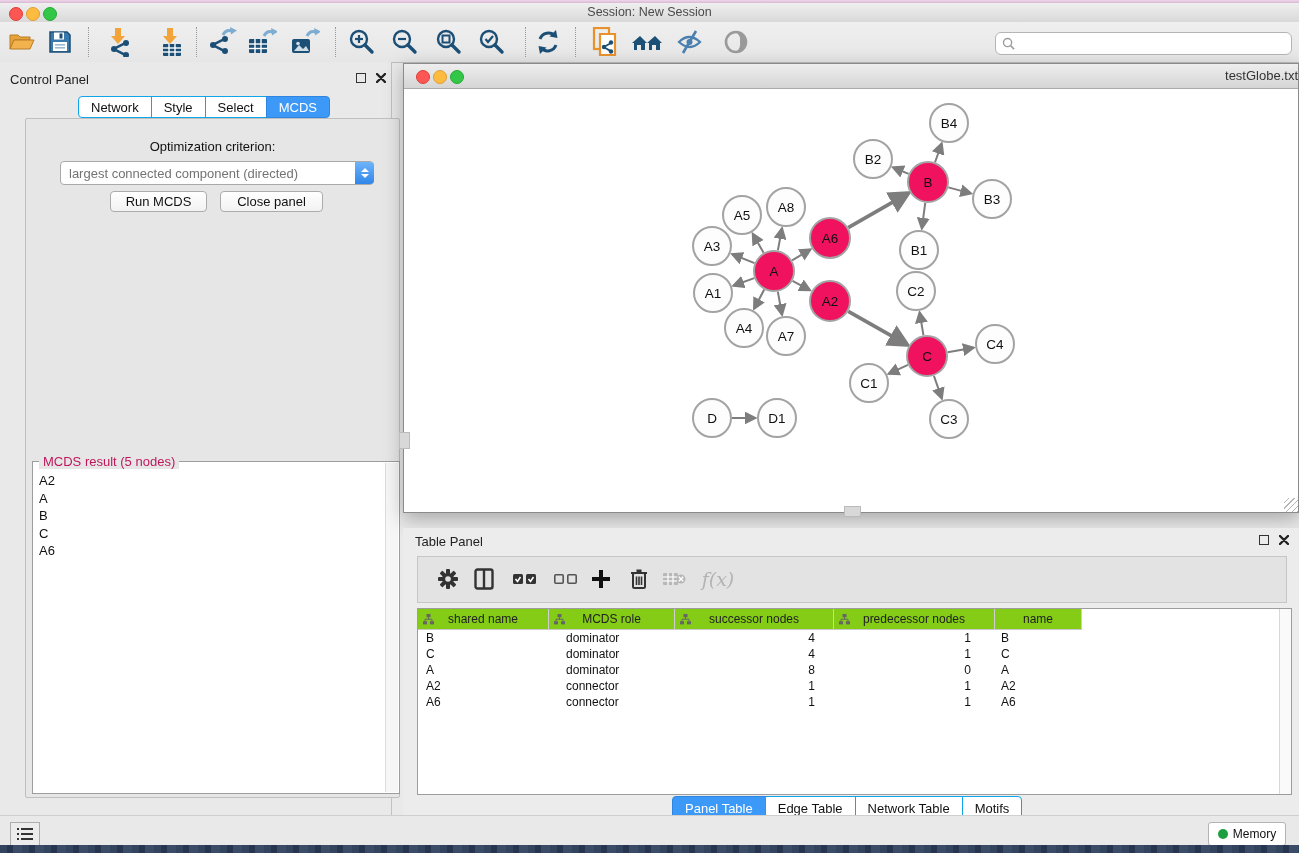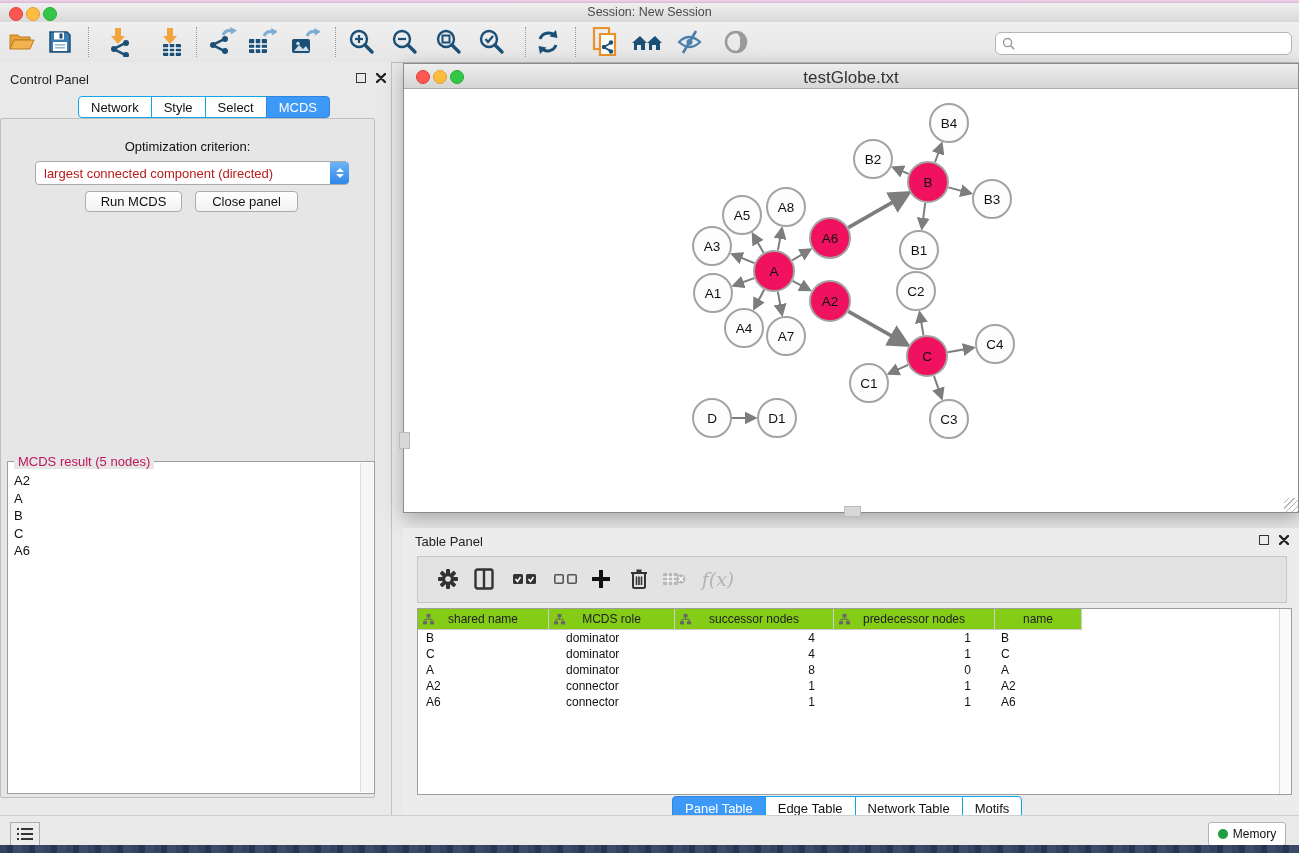--- a/index.html
+++ b/index.html
@@ -35,45 +35,45 @@
   .cpanel{left:0;top:62px;width:391px;height:753px;background:#e9e9e9;border-right:1px solid #c2c2c2;}
   .panel-title{font-size:13px;color:#222;}
   .win-btns{position:absolute;display:flex;gap:10px;align-items:center;}
   .float-sq{width:8px;height:8px;border:1.5px solid #333;display:inline-block;}
   .cp-tabs{position:absolute;left:78px;top:34px;display:flex;}
   .seg-tab{height:19px;padding:1px 12px 0;border:1px solid #0ea5e9;background:#fff;font-size:13px;color:#111;
     display:flex;align-items:center;justify-content:center;margin-left:-1px;}
   .seg-tab:first-child{border-radius:4px 0 0 4px;margin-left:0;}
   .seg-tab:last-child{border-radius:0 4px 4px 0;}
   .seg-tab.active{background:#3d99f7;border-color:#2f86e0;color:#fff;}
-  .cp-content{position:absolute;left:0;top:56px;width:373px;height:678px;background:#e6e6e6;
+  .cp-content{position:absolute;left:25px;top:56px;width:373px;height:678px;background:#e6e6e6;
     border:1px solid #bfbfbf;border-radius:2px;}
   .opt-label{position:absolute;left:0;right:0;top:20px;text-align:center;font-size:13px;color:#111;}
   .dropdown{position:absolute;left:34px;top:42px;width:312px;height:22px;background:#fff;border:1px solid #a9a9a9;
     border-radius:4px;display:flex;align-items:center;}
-  .dropdown .dd-text{flex:1;font-size:13px;color:#b91c1c;padding-left:8px;white-space:nowrap;overflow:hidden;}
+  .dropdown .dd-text{flex:1;font-size:13px;color:#737373;padding-left:8px;white-space:nowrap;overflow:hidden;}
   .dd-step{width:19px;height:22px;margin-right:-1px;border-radius:0 4px 4px 0;
     background:linear-gradient(#6db4fa,#2f86e8);display:flex;flex-direction:column;align-items:center;justify-content:center;gap:2px;}
   .dd-step .up,.dd-step .dn{width:0;height:0;border-left:4px solid transparent;border-right:4px solid transparent;}
   .dd-step .up{border-bottom:4px solid #fff;}
   .dd-step .dn{border-top:4px solid #fff;}
   .pbtn{position:absolute;height:21px;background:linear-gradient(#ffffff,#f2f2f2);border:1px solid #acacac;
     border-radius:4px;font-size:13px;color:#111;display:flex;align-items:center;justify-content:center;}
   .fieldset{position:absolute;left:6px;top:342px;width:366px;height:331px;background:#fff;border:1px solid #9d9d9d;}
   .fieldset .legend{position:absolute;left:6px;top:-8px;background:#e6e6e6;padding:0 4px;font-size:13px;color:#be185d;}
   .mcds-list{position:absolute;left:2px;top:10px;right:14px;bottom:2px;font-size:13px;color:#111;}
   .mcds-list div{padding:1px 4px;line-height:15.5px;}
   .v-scroll{position:absolute;right:1px;top:1px;bottom:1px;width:12px;background:#f6f6f6;border-left:1px solid #ddd;}
 
   
   .netwin{left:403px;top:63px;width:894px;height:448px;background:#fff;border:1px solid #8b8b8b;
     box-shadow:0 6px 18px rgba(0,0,0,.28);}
   .netwin .nw-titlebar{position:absolute;left:0;top:0;right:0;height:24px;background:linear-gradient(#eeeeee,#d5d5d5);
     border-bottom:1px solid #ababab;}
-  .nw-title{position:absolute;left:0;right:0;top:4px;text-align:center;font-size:17px;color:#333;}
+  .nw-title{position:absolute;left:0;right:0;top:4px;text-align:right;font-size:13px;color:#333;}
   .nw-content{position:absolute;left:1px;top:25px;right:1px;bottom:1px;background:#fff;}
   .grip-left{position:absolute;left:-5px;top:368px;width:9px;height:15px;background:#d8d8d8;border:1px solid #bbb;}
   .grip-bottom{position:absolute;left:440px;bottom:-5px;width:15px;height:9px;background:#d8d8d8;border:1px solid #bbb;}
   .resize-corner{position:absolute;right:0;bottom:0;width:14px;height:14px;
     background:repeating-linear-gradient(135deg,transparent 0 3px,#b5b5b5 3px 4px);}
 
   
   .tpanel{left:403px;top:520px;width:896px;height:295px;background:#ececec;margin-top:8px;}
   .tp-toolbar{position:absolute;left:14px;top:28px;width:868px;height:45px;background:#e3e3e3;border:1px solid #c6c6c6;}
   .tp-icon{position:absolute;top:5px;width:34px;height:34px;display:flex;align-items:center;justify-content:center;}

